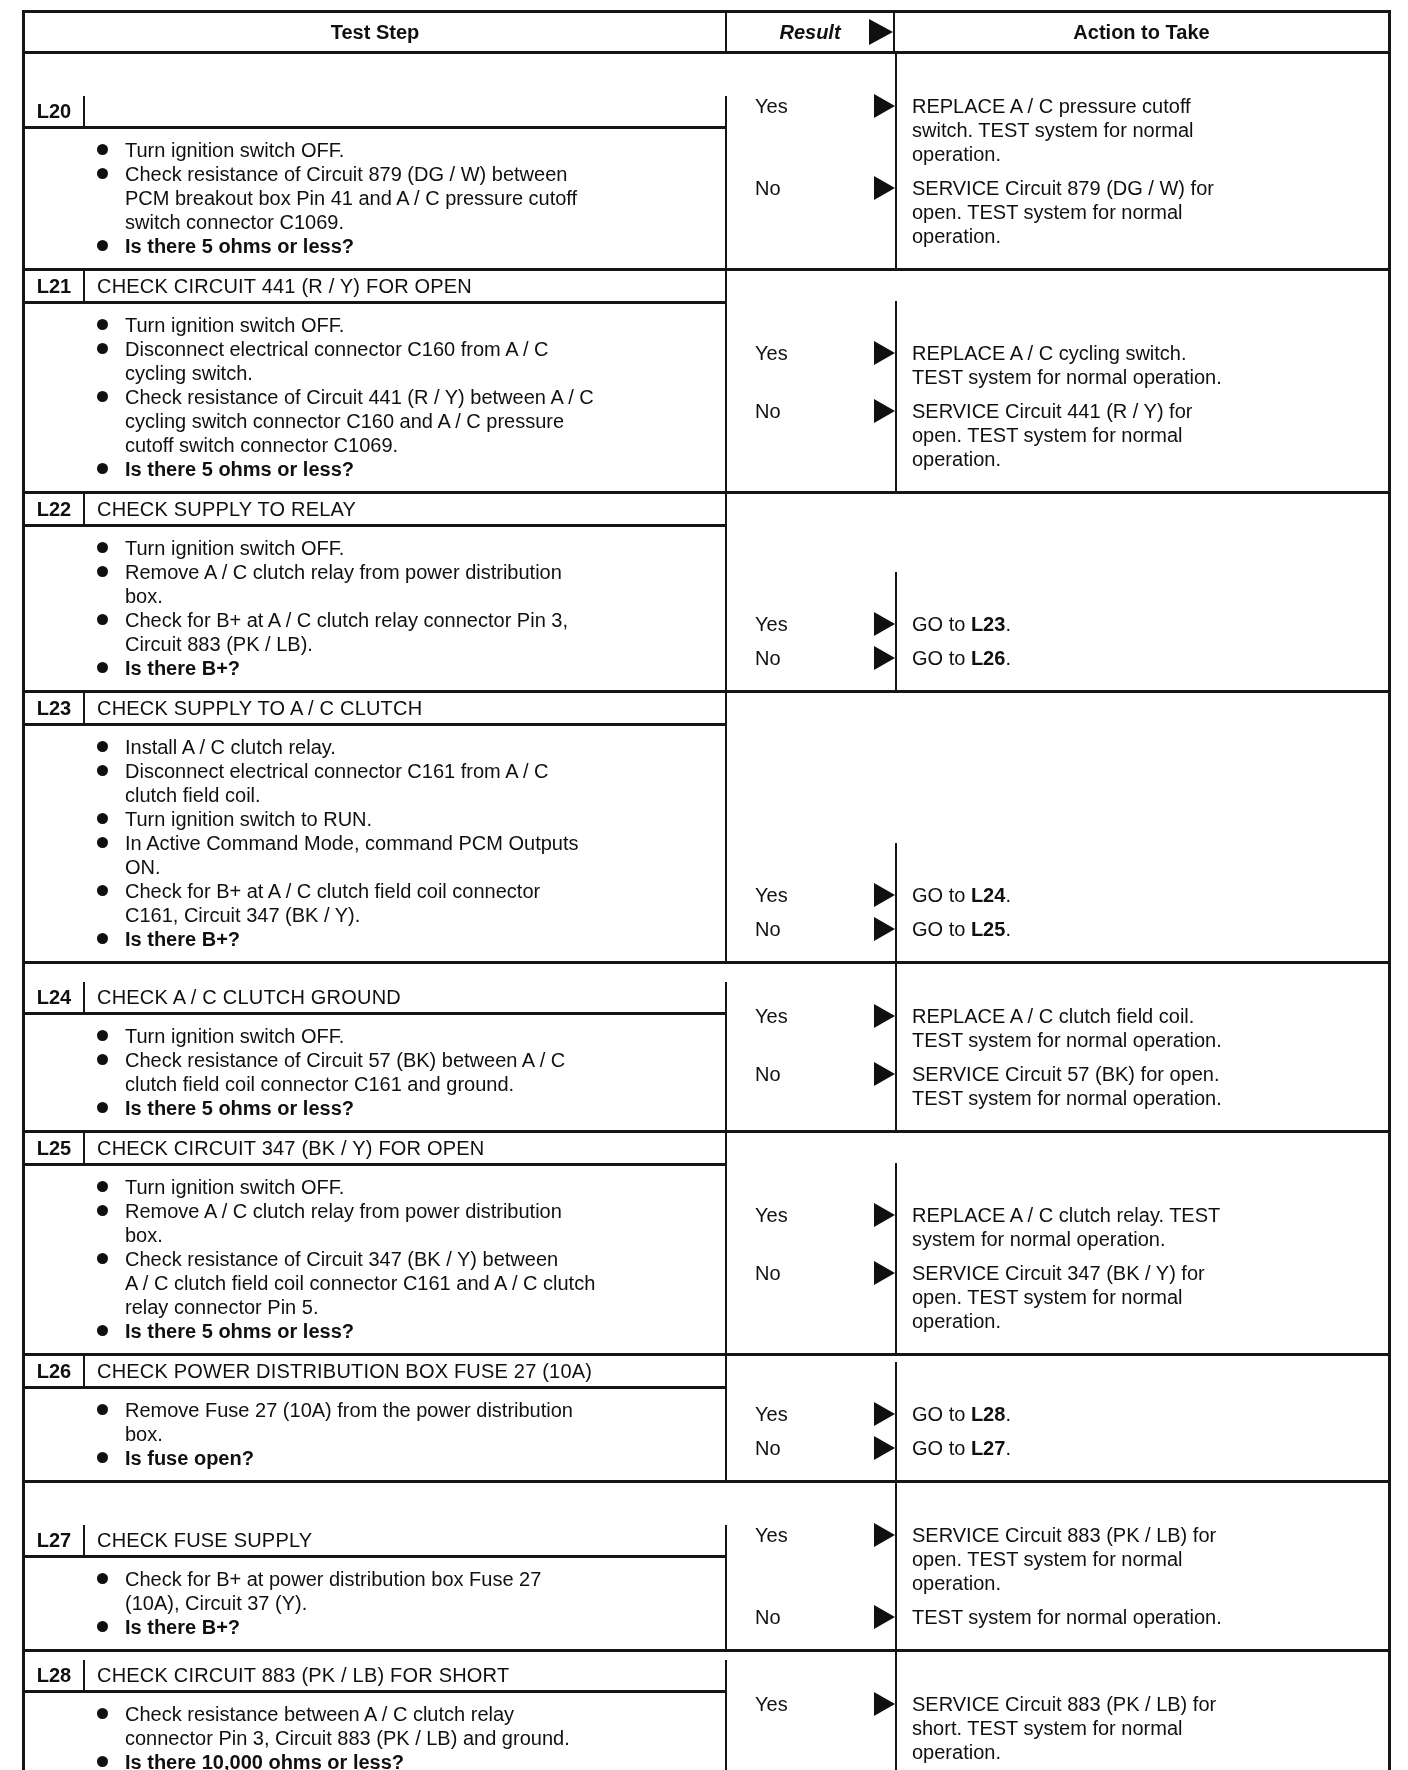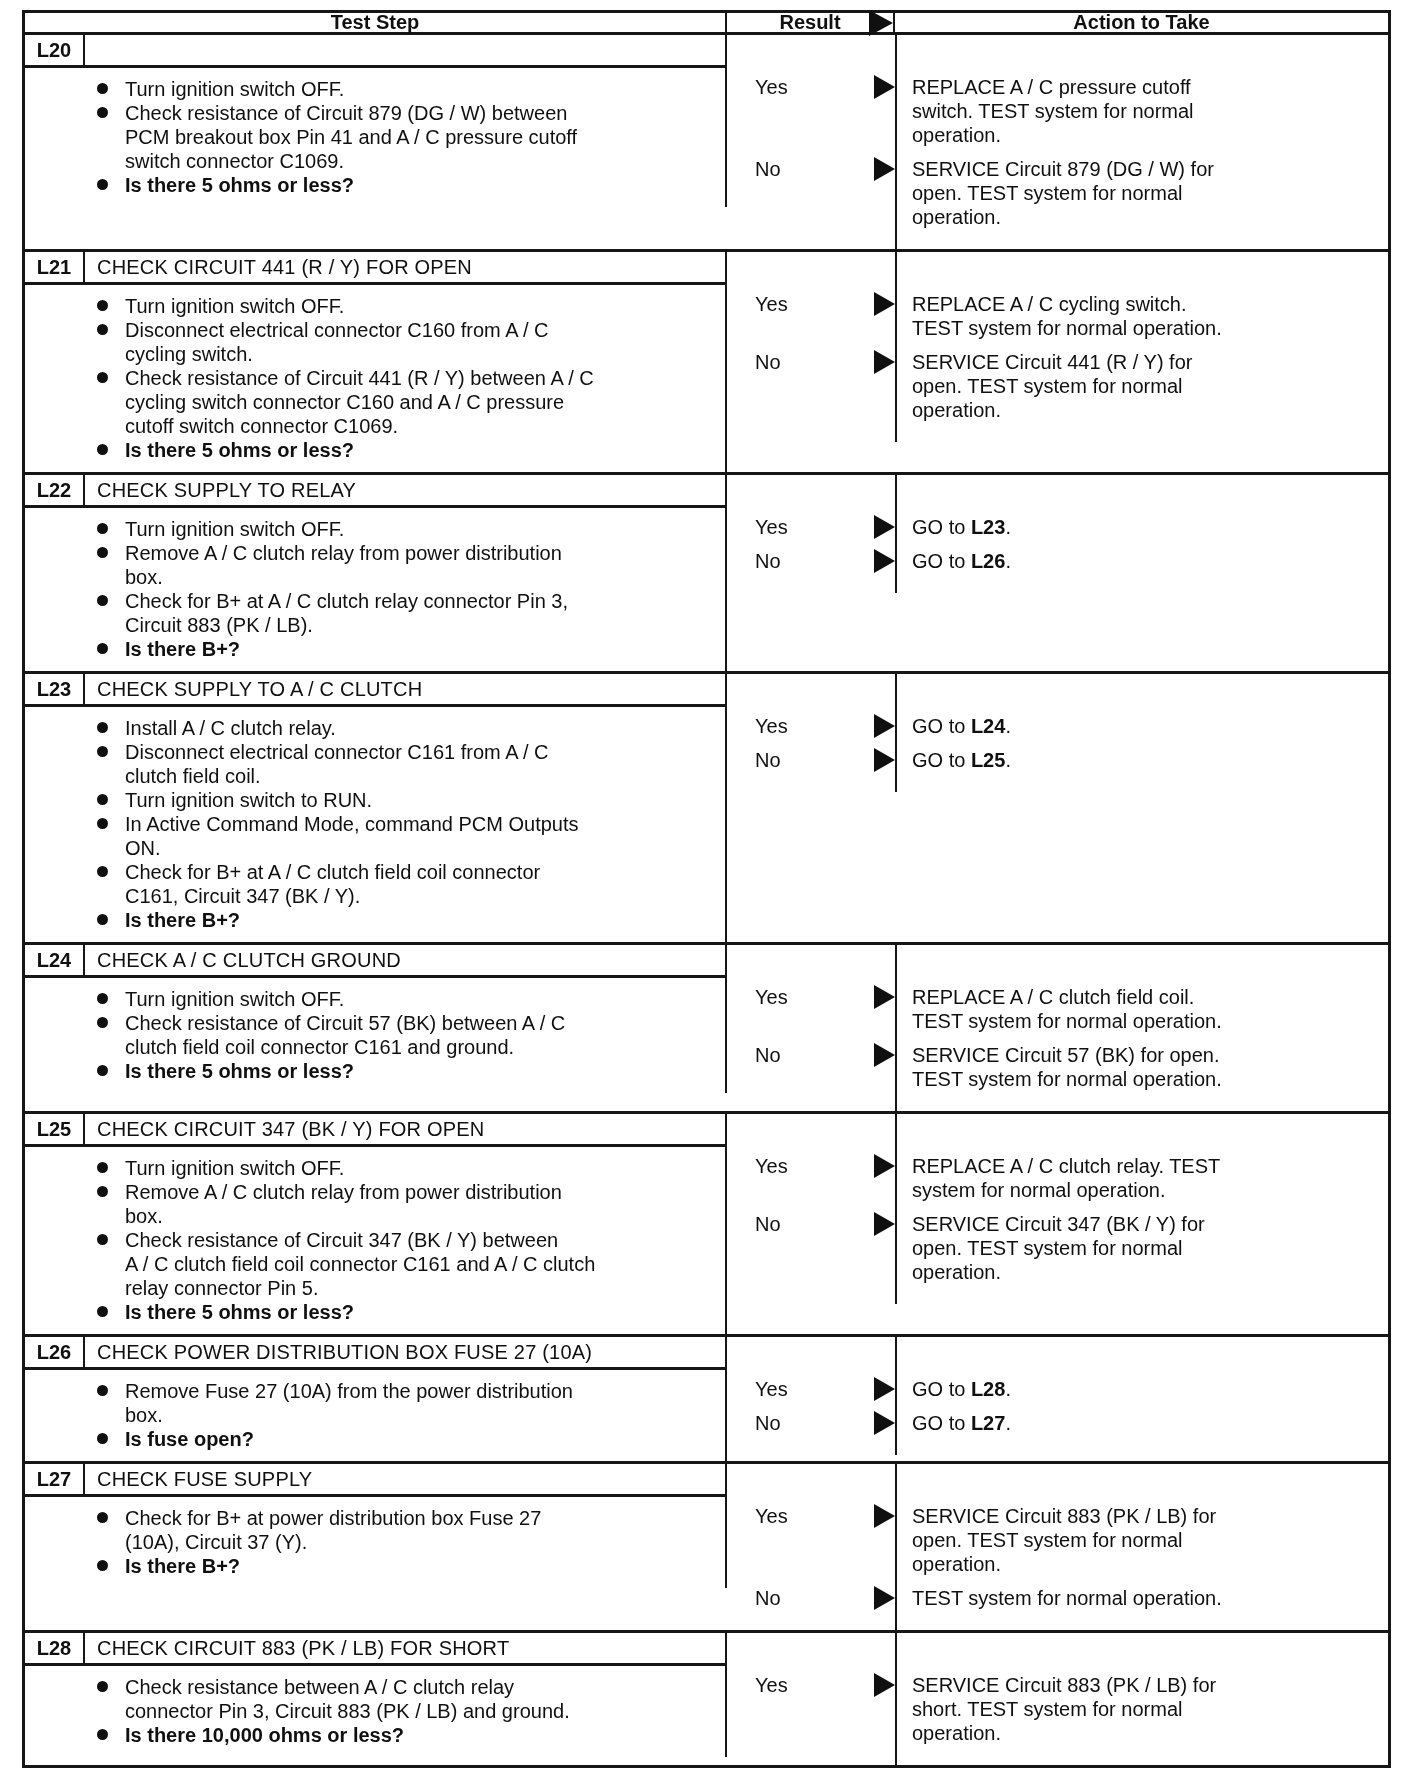--- a/index.html
+++ b/index.html
@@ -8,34 +8,34 @@
     background: #ffffff;
     font-family: "Liberation Sans", "DejaVu Sans", sans-serif;
     color: #101010;
   }
   body { width: 1408px; min-height: 1770px; }
   .page { width: 1369px; margin: 10px 17px 14px 22px; }
 
   .ptable { width: 1369px; border: 3px solid #161616; background: #fff; }
 
   
-  .header-row { display: flex; align-items: stretch; height: 22px; border-bottom: 3px solid #161616; }
+  .header-row { display: flex; align-items: stretch; height: 41px; border-bottom: 3px solid #161616; }
   .hc { font-weight: bold; font-size: 20px; display: flex; align-items: center; justify-content: center; }
   .hc1 { width: 702px; border-right: 2px solid #161616; }
-  .hc2 { width: 168px; border-right: 2px solid #161616; position: relative; }
+  .hc2 { width: 168px; border-right: 2px solid #161616; position: relative; font-style: italic; }
   .hc3 { flex: 1; }
   .hdr-arrow {
     position: absolute; right: 0; top: 50%; transform: translateY(-50%);
     width: 0; height: 0;
     border-top: 13px solid transparent; border-bottom: 13px solid transparent;
     border-left: 24px solid #101010;
   }
 
   
-  .step { display: flex; align-items: flex-start; }
+  .step { display: flex; align-items: flex-end; }
   .step + .step { border-top: 3px solid #161616; }
 
   .col1 { width: 702px; border-right: 2px solid #161616; display: flex; flex-direction: column; }
   .titlebar { display: flex; align-items: stretch; height: 33px; border-bottom: 3px solid #161616; }
   .code {
     width: 60px; border-right: 2px solid #161616;
     display: flex; align-items: center; justify-content: center;
     font-weight: bold; font-size: 20px;
   }
   .title { flex: 1; display: flex; align-items: center; padding-left: 12px; font-size: 20px; letter-spacing: 0.2px; }

